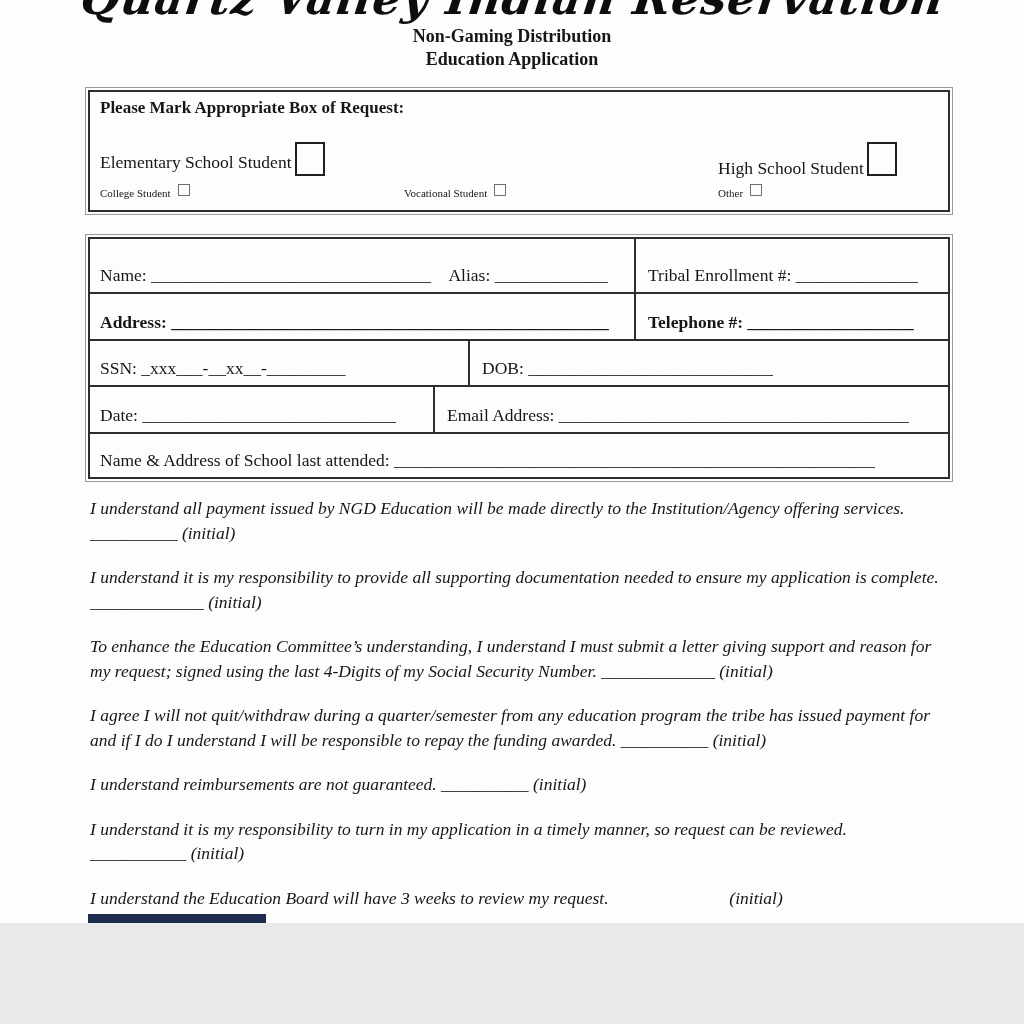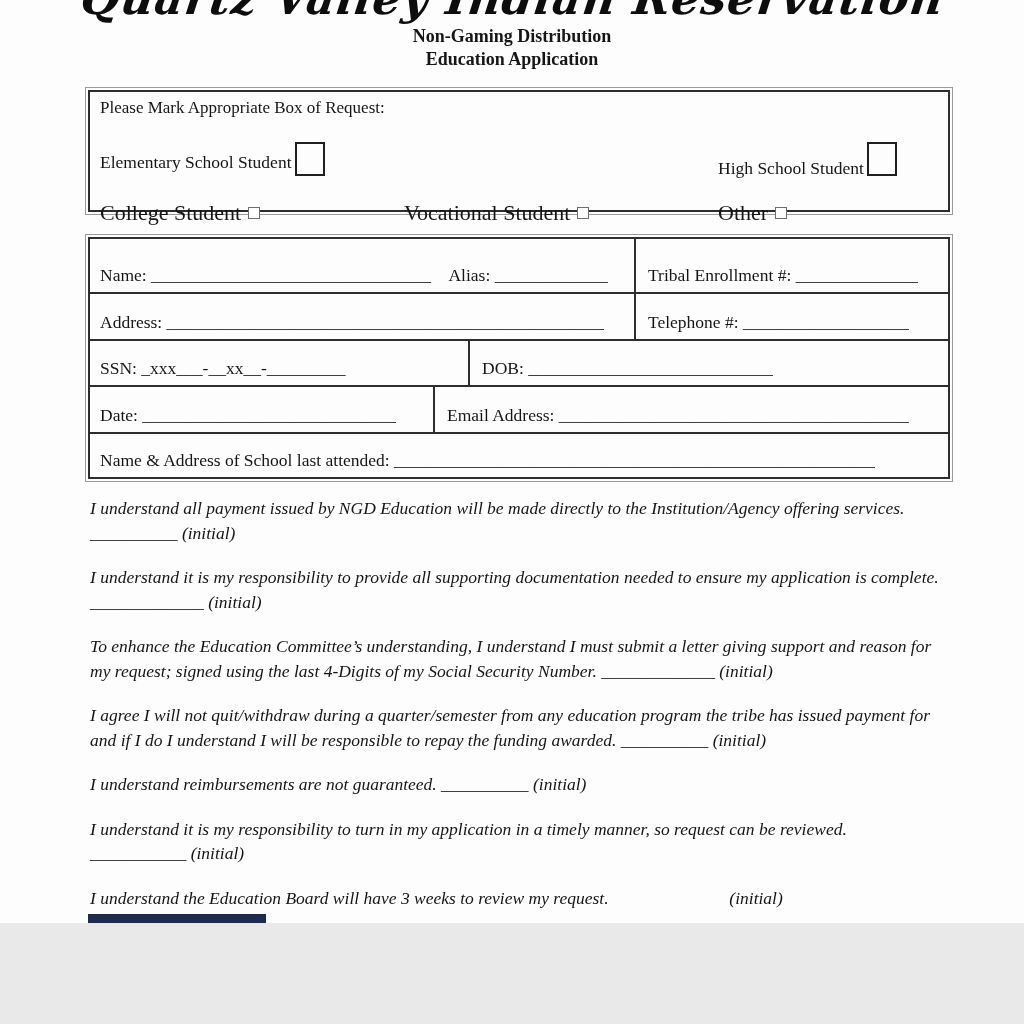--- a/index.html
+++ b/index.html
@@ -17,35 +17,35 @@
   .subtitle{position:absolute;left:0;width:100%;text-align:center;font-weight:700;font-size:18px;}
   .subtitle.s1{top:26px;}
   .subtitle.s2{top:49px;}
 
   
   .outer-box{
     position:absolute;left:88px;width:858px;background:#fdfdfd;
     border:2px solid #2e2e2e;outline:1px solid #9a9a9a;outline-offset:2px;box-sizing:content-box;
   }
   .request-box{top:90px;height:118px;}
-  .rq-heading{position:absolute;top:6px;left:10px;font-weight:400;font-size:17px;}
+  .rq-heading{position:absolute;top:6px;left:10px;font-weight:700;font-size:17px;}
   .lopt{position:absolute;top:50px;white-space:nowrap;font-size:17.5px;}
-  .sopt{position:absolute;top:108px;white-space:nowrap;font-size:22px;}
+  .sopt{position:absolute;top:92px;white-space:nowrap;font-size:11px;}
   .c0{left:10px;} .c1{left:314px;} .c2{left:628px;}
   .bigbox{display:inline-block;width:26px;height:30px;border:2px solid #1f1f1f;background:#fdfdfd;
           margin-left:3px;vertical-align:-8px;}
   .bigbox.raise{vertical-align:-2px;}
   .smallbox{display:inline-block;width:10px;height:10px;border:1px solid #6e6e6e;background:#fdfdfd;
             margin-left:7px;vertical-align:1px;}
 
   
   .info-table{top:237px;}
   .it-row{position:relative;}
   .it-row + .it-row{border-top:2px solid #2e2e2e;}
-  .r1{height:53px;} .r2{height:45px;} .r3{height:44px;} .r4{height:45px;} .r5{height:43px;}
+  .r1{height:53px;} .r2{height:45px;font-weight:bold;} .r3{height:44px;} .r4{height:45px;} .r5{height:43px;}
   .vline{position:absolute;top:0;bottom:0;width:2px;background:#2e2e2e;}
   .v12{left:544px;} .v3{left:378px;} .v4{left:343px;}
   .cellc{position:absolute;bottom:6px;white-space:nowrap;font-size:17.5px;overflow:hidden;max-width:100%;}
   .cl{left:10px;} .cr12{left:558px;} .cr3{left:392px;} .cr4{left:357px;}
   .gap-s{display:inline-block;width:14px;}
 
   
   .statements{position:absolute;left:90px;top:496px;width:851px;font-size:17.5px;line-height:24.5px;font-style:italic;}
   .statements p{margin:0 0 20px 0;}
   .blank{white-space:nowrap;}

